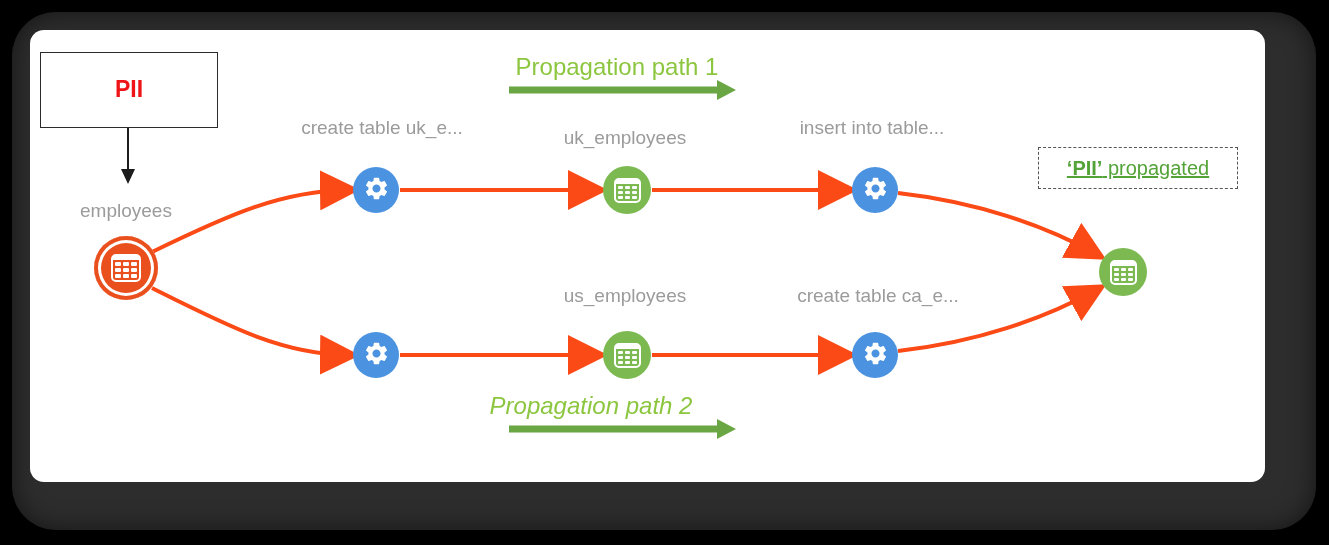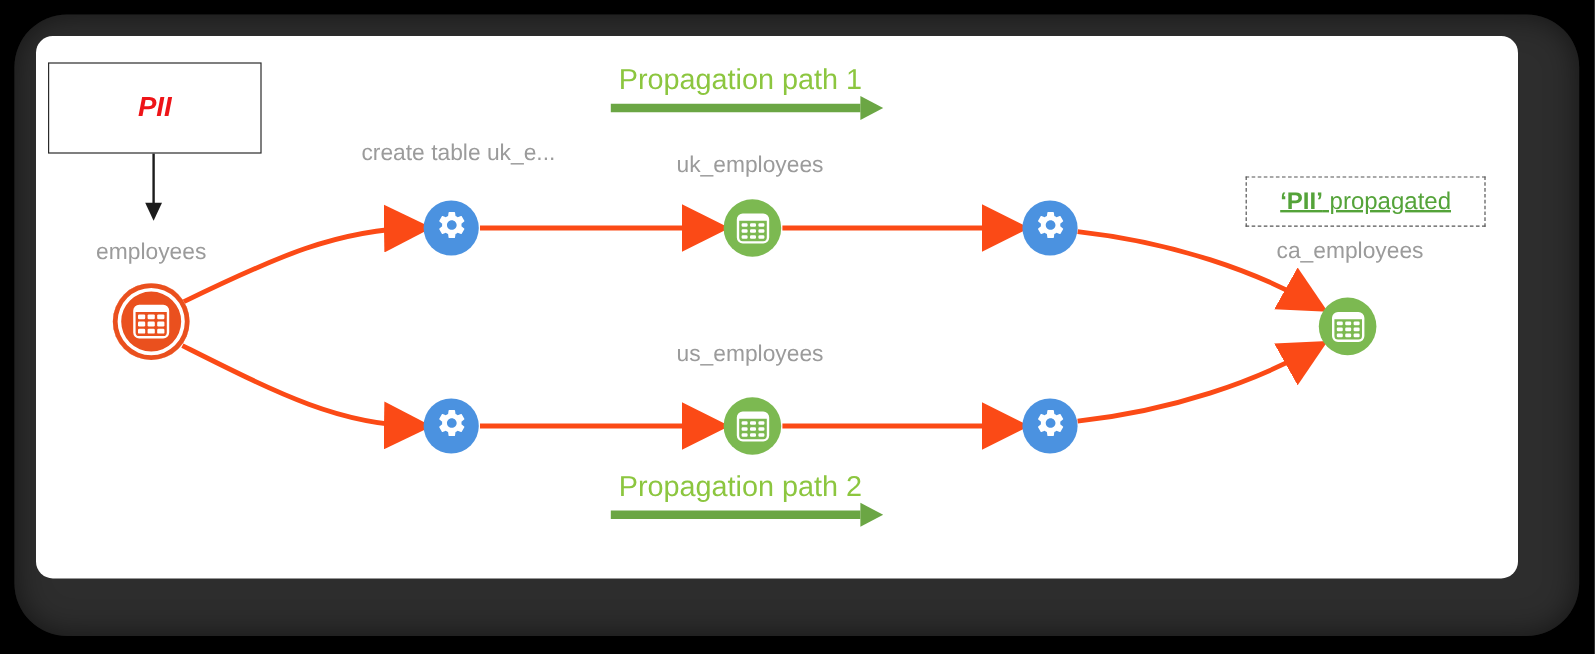--- a/index.html
+++ b/index.html
@@ -36,21 +36,21 @@
   .src .ticon{width:30px;height:28px;}
 
   .nlabel{position:absolute;width:240px;height:24px;line-height:24px;text-align:center;
           font-size:19px;color:var(--label-gray,#9B9B9B);white-space:nowrap;}
 
   .callout{
     position:absolute;left:10px;top:22px;width:176px;height:74px;background:#fff;
     border:1px solid #2b2b2b;display:flex;flex-direction:column;align-items:center;
     justify-content:center;line-height:1.28;font-size:23px;color:var(--red-text,#EE1418);
   }
-  .callout .l1{font-weight:bold;font-style:italic;}
+  .callout .l1{font-weight:bold;}
 
   .anno{
     position:absolute;left:1008px;top:117px;width:198px;height:40px;line-height:40px;
     text-align:center;border:1px dashed #555;font-size:20px;color:var(--green-anno,#54A339);
     white-space:nowrap;
     text-decoration:underline;
   }
   .anno .hl{font-weight:bold;}
 
   .ptext{position:absolute;width:300px;text-align:center;font-size:24px;
@@ -92,29 +92,30 @@
       <line class="garrow" x1="479" y1="399" x2="687" y2="399"></line>
       <polygon class="ghead" points="687,389 687,409 706,399"></polygon>
     </g>
   </svg>
 
   <div class="callout">
     <span class="l1">PII</span>
   </div>
 
   <div class="ptext" style="left:437px;top:23px;">Propagation path 1</div>
-  <div class="ptext" style="left:437px;top:362px;">Propagation path 2</div>
+  <div class="ptext" style="left:411px;top:362px;font-style:italic;">Propagation path 2</div>
 
   <div class="anno"><span class="hl">‘PII’</span><span> propagated</span></div>
 
   <div class="nlabel" style="left:16px;top:169px;width:160px;">employees</div>
   <div class="nlabel" style="left:232px;top:86px;">create table uk_e...</div>
   <div class="nlabel" style="left:475px;top:96px;">uk_employees</div>
+  <div class="nlabel" style="left:722px;top:86px;">insert into table...</div>
   <div class="nlabel" style="left:475px;top:254px;">us_employees</div>
-  <div class="nlabel" style="left:975px;top:168px;">ca_employees</div>
+  <div class="nlabel" style="left:728px;top:254px;">create table ca_e...</div>
 
   <div class="node src" style="left:64px;top:206px;">
     <span class="ticon">
         <i></i>
         <i></i>
         <i></i>
         <i></i>
         <i></i>
         <i></i>
         <i></i>

